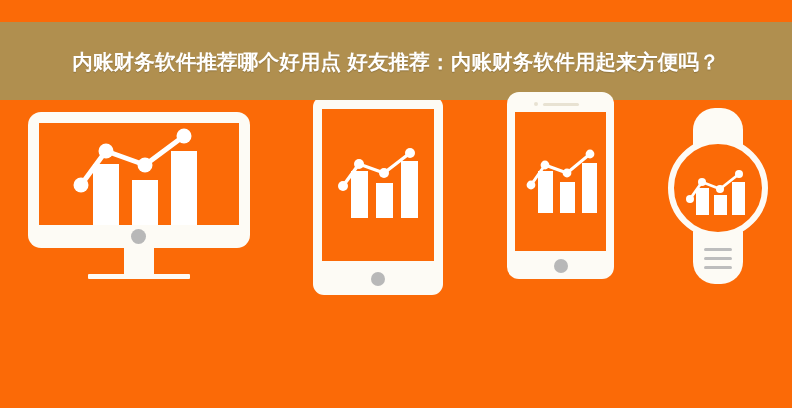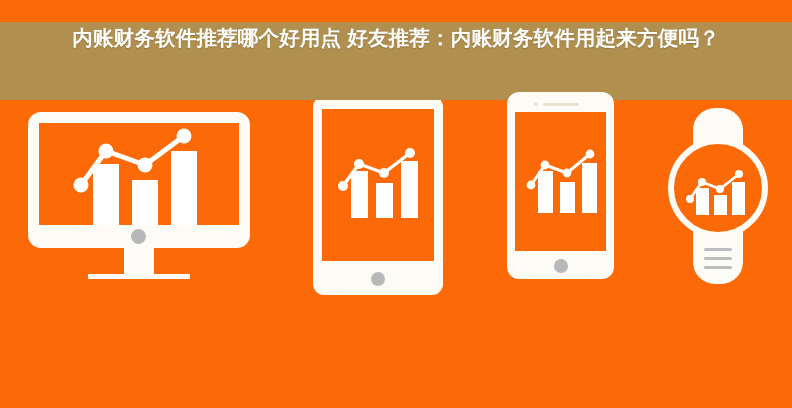--- a/index.html
+++ b/index.html
@@ -19,20 +19,21 @@
   
   #title-band {
     position: absolute;
     left: 0;
     top: 22px;
     width: 792px;
     height: 78px;
     background: #b08f4f;
     z-index: 5;
     display: flex;
+    align-items: center;
     justify-content: center;
   }
   #title-text {
     width: 726px;
     text-align: center;
     color: #ffffff;
     font-size: 20.5px;
     font-weight: bold;
     line-height: 31px;
     letter-spacing: 0.2px;

